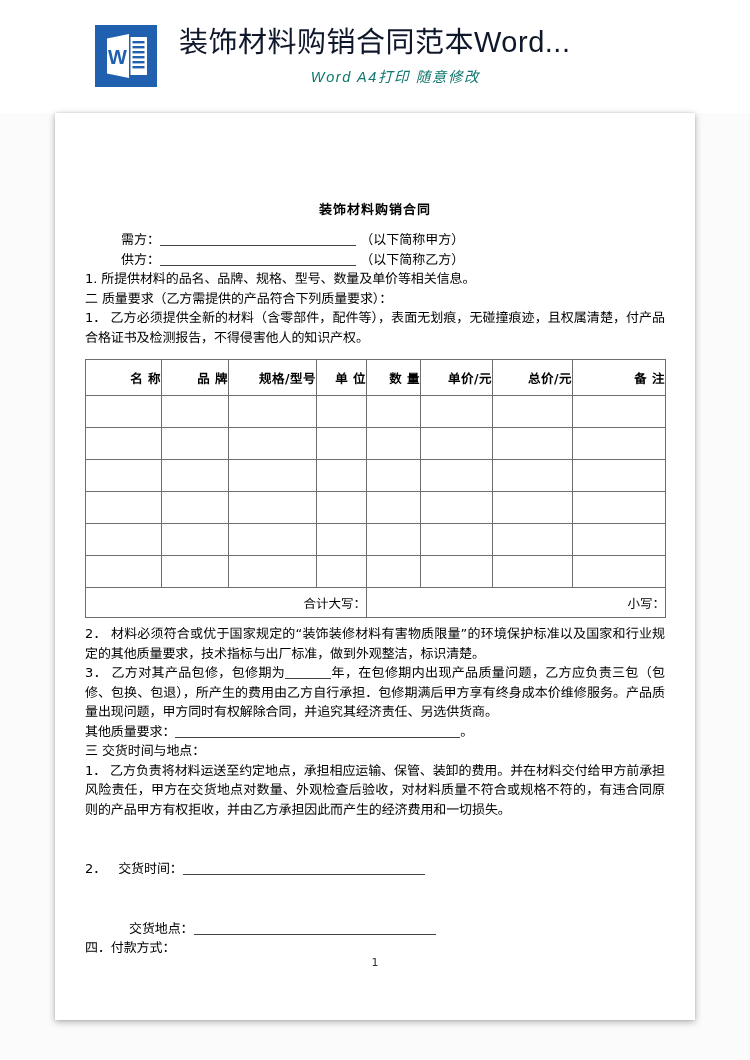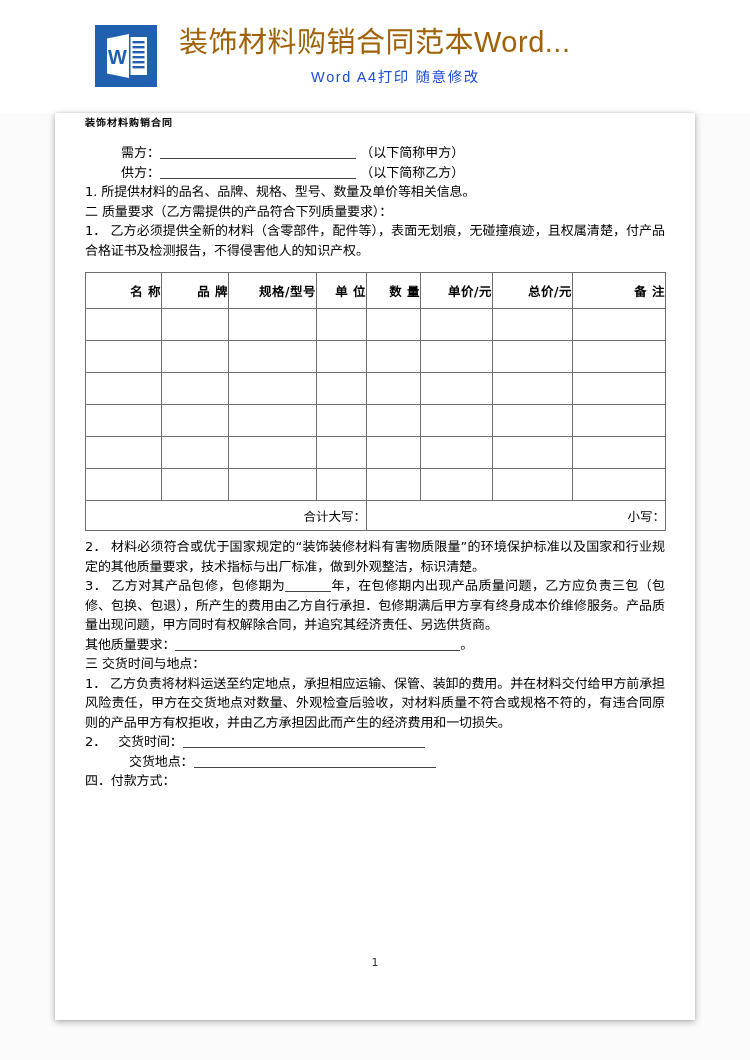--- a/index.html
+++ b/index.html
@@ -41,35 +41,36 @@
   }
   .word-icon svg { display: block; }
   .header-text {
     flex: 1 1 auto;
     margin-left: 22px;
     padding-right: 60px;
   }
   .doc-title {
     font-size: 29px;
     line-height: 34px;
-    color: #a16207;
+    color: #0f172a;
     font-weight: normal;
     letter-spacing: 0.5px;
     margin: 0;
     white-space: nowrap;
     overflow: hidden;
   }
   .doc-subtitle {
     margin: 9px 0 0 0;
     font-size: 14.5px;
     line-height: 18px;
-    color: #1d4ed8;
+    color: #0f766e;
     letter-spacing: 1.6px;
     text-align: center;
     padding-right: 78px;
+    font-style: italic;
   }
 
   
   .page-area {
     position: absolute;
     left: 0;
     top: 113px;
     width: 750px;
     height: 947px;
     background: #fbfbfb;
@@ -89,24 +90,26 @@
     position: absolute;
     left: 30px;
     top: 0;
     width: 580px;
     height: 907px;
     color: #000000;
     font-family: "DejaVu Sans", "Liberation Sans", sans-serif;
   }
 
   .contract-title {
-    font-size: 10px;
+    text-align: center;
+    font-size: 13px;
     font-weight: bold;
     letter-spacing: 1px;
     margin: 0;
+    padding-top: 87px;
     line-height: 20px;
   }
 
   .para {
     font-size: 13px;
     line-height: 19.5px;
     margin: 0;
     text-align: justify;
     letter-spacing: -0.1px;
   }
@@ -166,21 +169,21 @@
   .page-number {
     position: absolute;
     left: 0;
     top: 843px;
     width: 580px;
     text-align: center;
     font-size: 11px;
     color: #333;
   }
 
-  .nowrap { white-space: nowrap; }
+  .nowrap { white-space: nowrap; margin-top: 40px; }
 </style>
 </head>
 <body>
 
 <div class="preview-header">
   <div class="header-inner">
     <div class="word-icon">
       <svg width="62" height="62" viewBox="0 0 62 62" xmlns="http://www.w3.org/2000/svg">
         <rect x="0" y="0" width="62" height="62" fill="#2160ae"></rect>
         <path d="M34 9 L34 53 L12 48.5 L12 13.5 Z" fill="#ffffff"></path>

